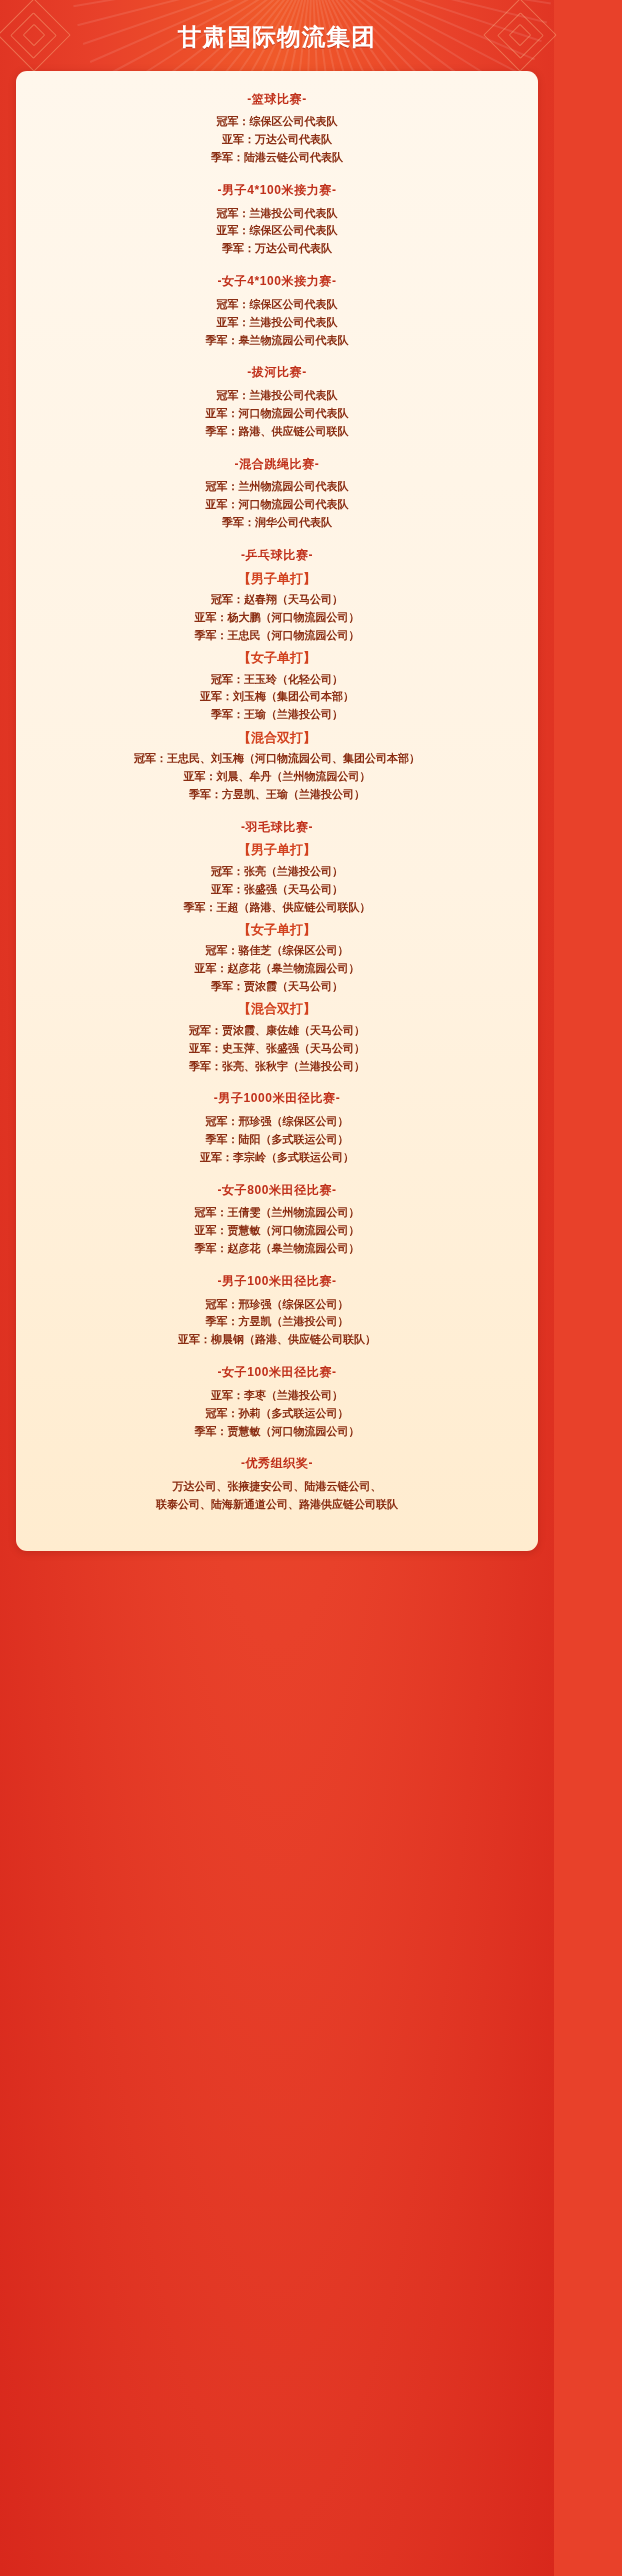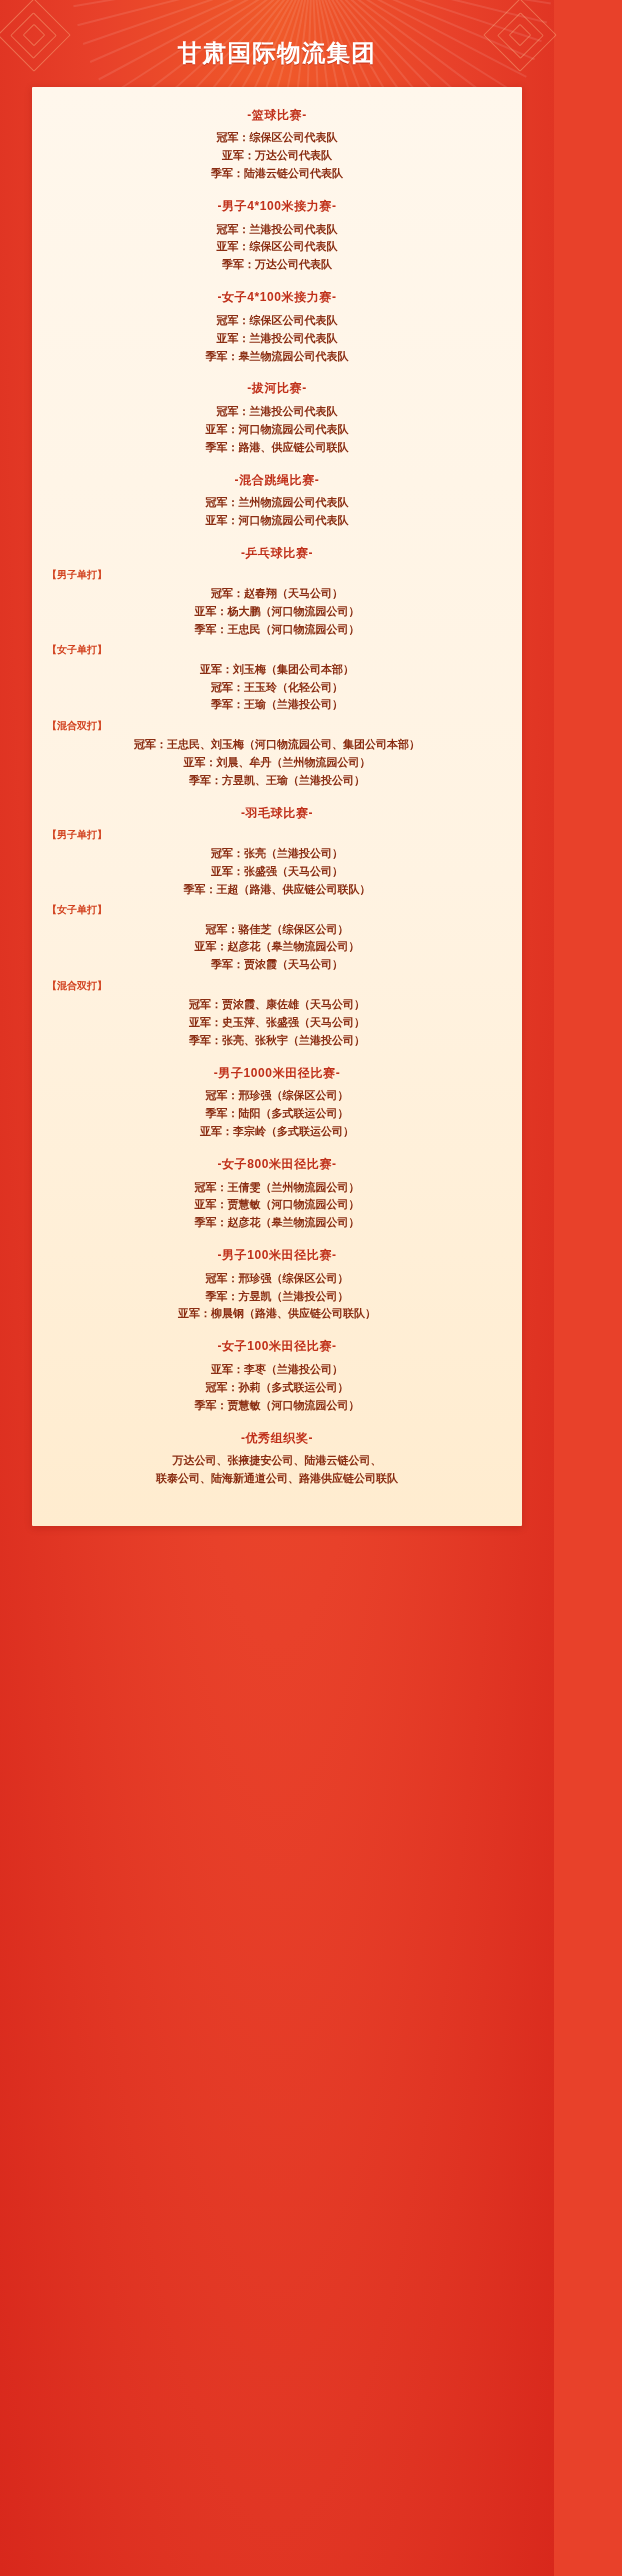--- a/index.html
+++ b/index.html
@@ -14,21 +14,21 @@
     position: relative;
     overflow-x: hidden;
   }
   .page {
     position: relative;
     width: 554px;
     min-height: 2576px;
     background:
       radial-gradient(ellipse at 50% 0%, #f05a2a 0%, #e8412a 45%, #d8281c 100%);
     box-sizing: border-box;
-    padding: 16px;
+    padding: 0;
   }
   
   .rays {
     position: absolute;
     top: 0; left: 0; right: 0;
     height: 219px;
     overflow: hidden;
     pointer-events: none;
   }
   .ray {
@@ -70,37 +70,38 @@
     color: #ffffff;
     letter-spacing: 1.2px;
     line-height: 1.38;
     text-shadow: 0 1.2px 0 rgba(150,20,10,.45);
   }
   .card {
     position: relative;
     z-index: 2;
     margin: 3.5px 16px 15px 16px;
     background: linear-gradient(180deg, #fff7ec 0%, #fff3e2 55%, #ffeccf 100%);
-    border-radius: 1px;
+    border-radius: 11px;
     padding: 19.6px 15px 23px 15px;
     box-shadow: 0 1.2px 7px rgba(120,16,10,.25);
   }
   .section {
     margin-bottom: 15px;
   }
   .section-title {
     text-align: center;
     font-size: 12px;
     font-weight: bold;
     color: #c0301a;
     margin-bottom: 5.8px;
     letter-spacing: 0.6px;
   }
   .sub-title {
-    font-size: 10px;
+    text-align: center;
+    font-size: 13px;
     font-weight: bold;
     color: #d2421f;
     margin: 4.6px 0 3.5px 0;
   }
   .entry {
     text-align: center;
     font-size: 11px;
     color: #8a2d12;
     line-height: 1.62;
     font-weight: bold;
@@ -188,30 +189,31 @@
       <div class="section">
         <div class="section-title">-拔河比赛-</div>
         <div class="entry">冠军：兰港投公司代表队</div>
         <div class="entry">亚军：河口物流园公司代表队</div>
         <div class="entry">季军：路港、供应链公司联队</div>
       </div>
       <div class="section">
         <div class="section-title">-混合跳绳比赛-</div>
         <div class="entry">冠军：兰州物流园公司代表队</div>
         <div class="entry">亚军：河口物流园公司代表队</div>
+        <div class="entry">季军：润华公司代表队</div>
       </div>
       <div class="section">
         <div class="section-title">-乒乓球比赛-</div>
         <div class="sub-title">【男子单打】</div>
         <div class="entry">冠军：赵春翔（天马公司）</div>
         <div class="entry">亚军：杨大鹏（河口物流园公司）</div>
         <div class="entry">季军：王忠民（河口物流园公司）</div>
         <div class="sub-title">【女子单打】</div>
+        <div class="entry">冠军：王玉玲（化轻公司）</div>
         <div class="entry">亚军：刘玉梅（集团公司本部）</div>
-        <div class="entry">冠军：王玉玲（化轻公司）</div>
         <div class="entry">季军：王瑜（兰港投公司）</div>
         <div class="sub-title">【混合双打】</div>
         <div class="entry">冠军：王忠民、刘玉梅（河口物流园公司、集团公司本部）</div>
         <div class="entry">亚军：刘晨、牟丹（兰州物流园公司）</div>
         <div class="entry">季军：方昱凯、王瑜（兰港投公司）</div>
       </div>
       <div class="section">
         <div class="section-title">-羽毛球比赛-</div>
         <div class="sub-title">【男子单打】</div>
         <div class="entry">冠军：张亮（兰港投公司）</div>

